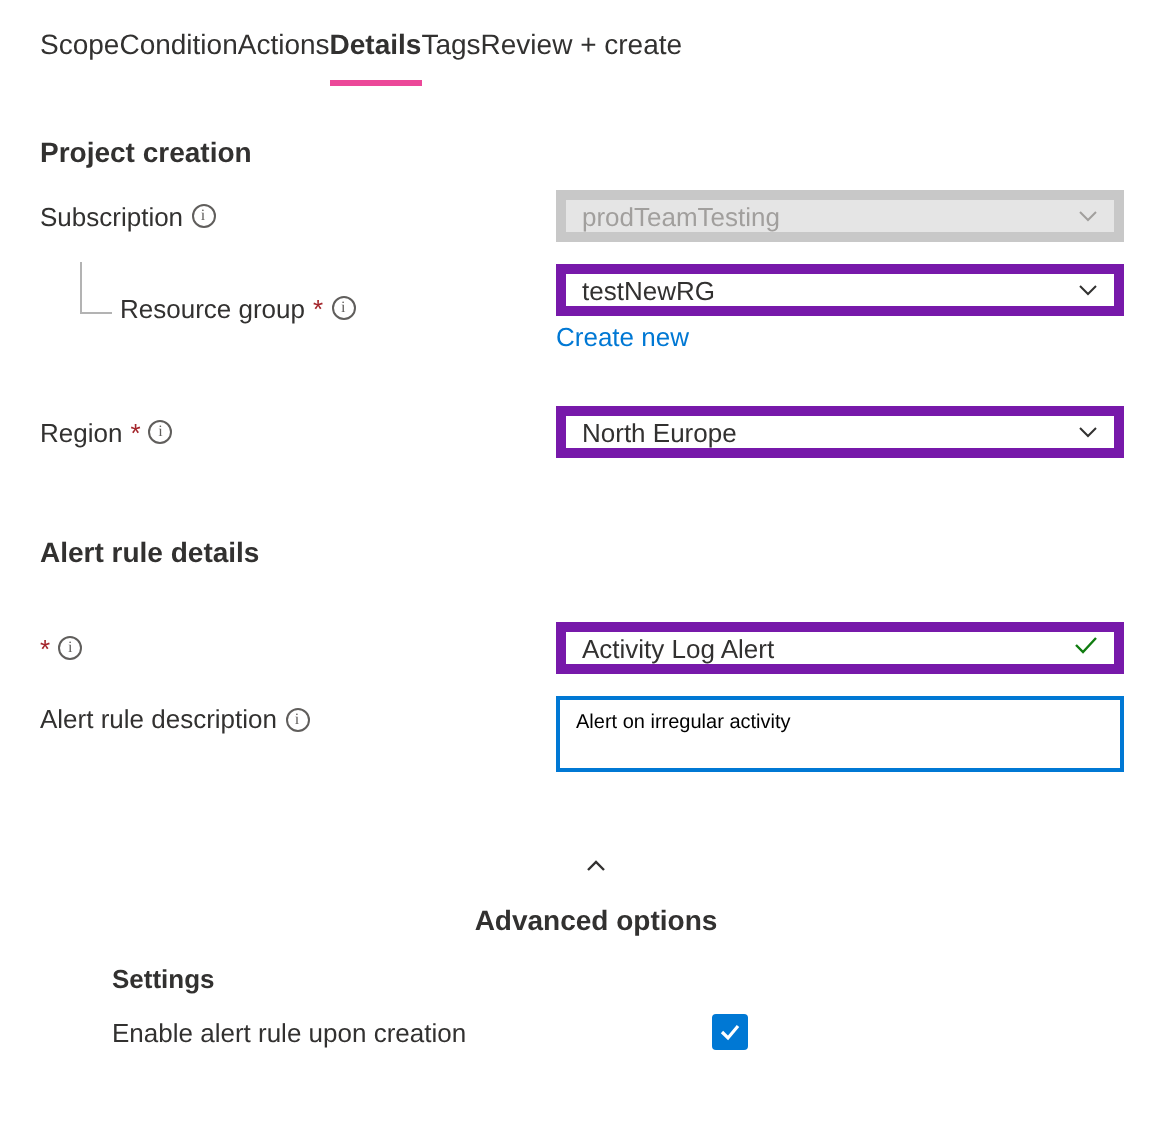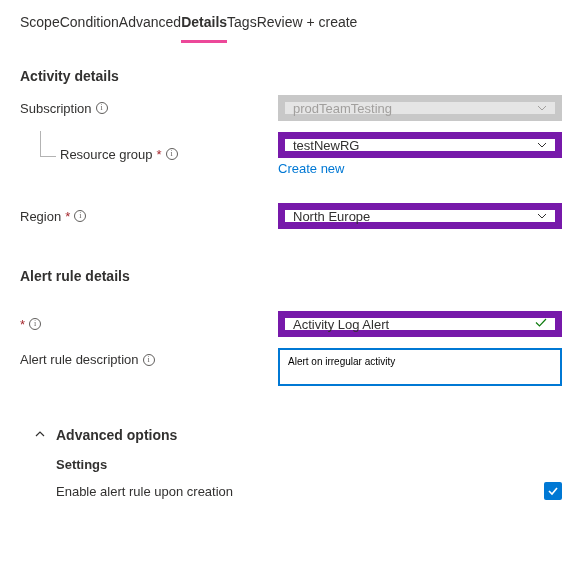--- a/index.html
+++ b/index.html
@@ -89,21 +89,21 @@
       font-style: normal;
       font-family: Georgia, serif;
     }
     .form-field {
       flex: 1;
       max-width: 284px;
     }
     .select-box {
       position: relative;
       height: 26px;
-      border: 7px solid #0369a1;
+      border: 5px solid #0369a1;
       display: flex;
       align-items: center;
       padding: 0 26px 0 8px;
       font-size: 13px;
       background: #ffffff;
       cursor: pointer;
     }
     .select-box.disabled {
       background: #e5e5e5;
       color: #a19f9d;
@@ -152,36 +152,36 @@
     .section-spacer {
       height: 28px;
     }
     .adv-row {
       display: flex;
       align-items: center;
       gap: 10px;
       padding-left: 14px;
       margin-bottom: 14px;
       cursor: pointer;
+      flex-direction: column;
     }
     .adv-title {
       font-weight: 600;
       font-size: 14px;
     }
     .settings-title {
       font-weight: 600;
       font-size: 13px;
       padding-left: 36px;
       margin-bottom: 10px;
     }
     .checkbox-row {
       display: flex;
       align-items: center;
       padding-left: 36px;
-      justify-content: space-between;
     }
     .checkbox-row .cklabel {
       width: 300px;
       font-size: 13px;
     }
     .checkbox {
       width: 18px;
       height: 18px;
       background: #0078d4;
       display: flex;
@@ -203,29 +203,29 @@
     .desc-row .form-label {
       padding-top: 4px;
     }
   </style>
 </head>
 <body>
 
 <div class="tabs">
   <div class="tab">Scope</div>
   <div class="tab">Condition</div>
-  <div class="tab">Advanced</div>
+  <div class="tab">Actions</div>
   <div class="tab active">Details</div>
   <div class="tab">Tags</div>
   <div class="tab">Review + create</div>
 </div>
 
 <div class="content">
 
-  <div class="section-title">Activity details</div>
+  <div class="section-title">Project creation</div>
 
   <div class="form-row">
     <div class="form-label">
       <span>Subscription</span>
       <span class="info-icon">i</span>
     </div>
     <div class="form-field">
       <div class="select-box disabled">
         <span>prodTeamTesting</span>
         <span class="chevron">

